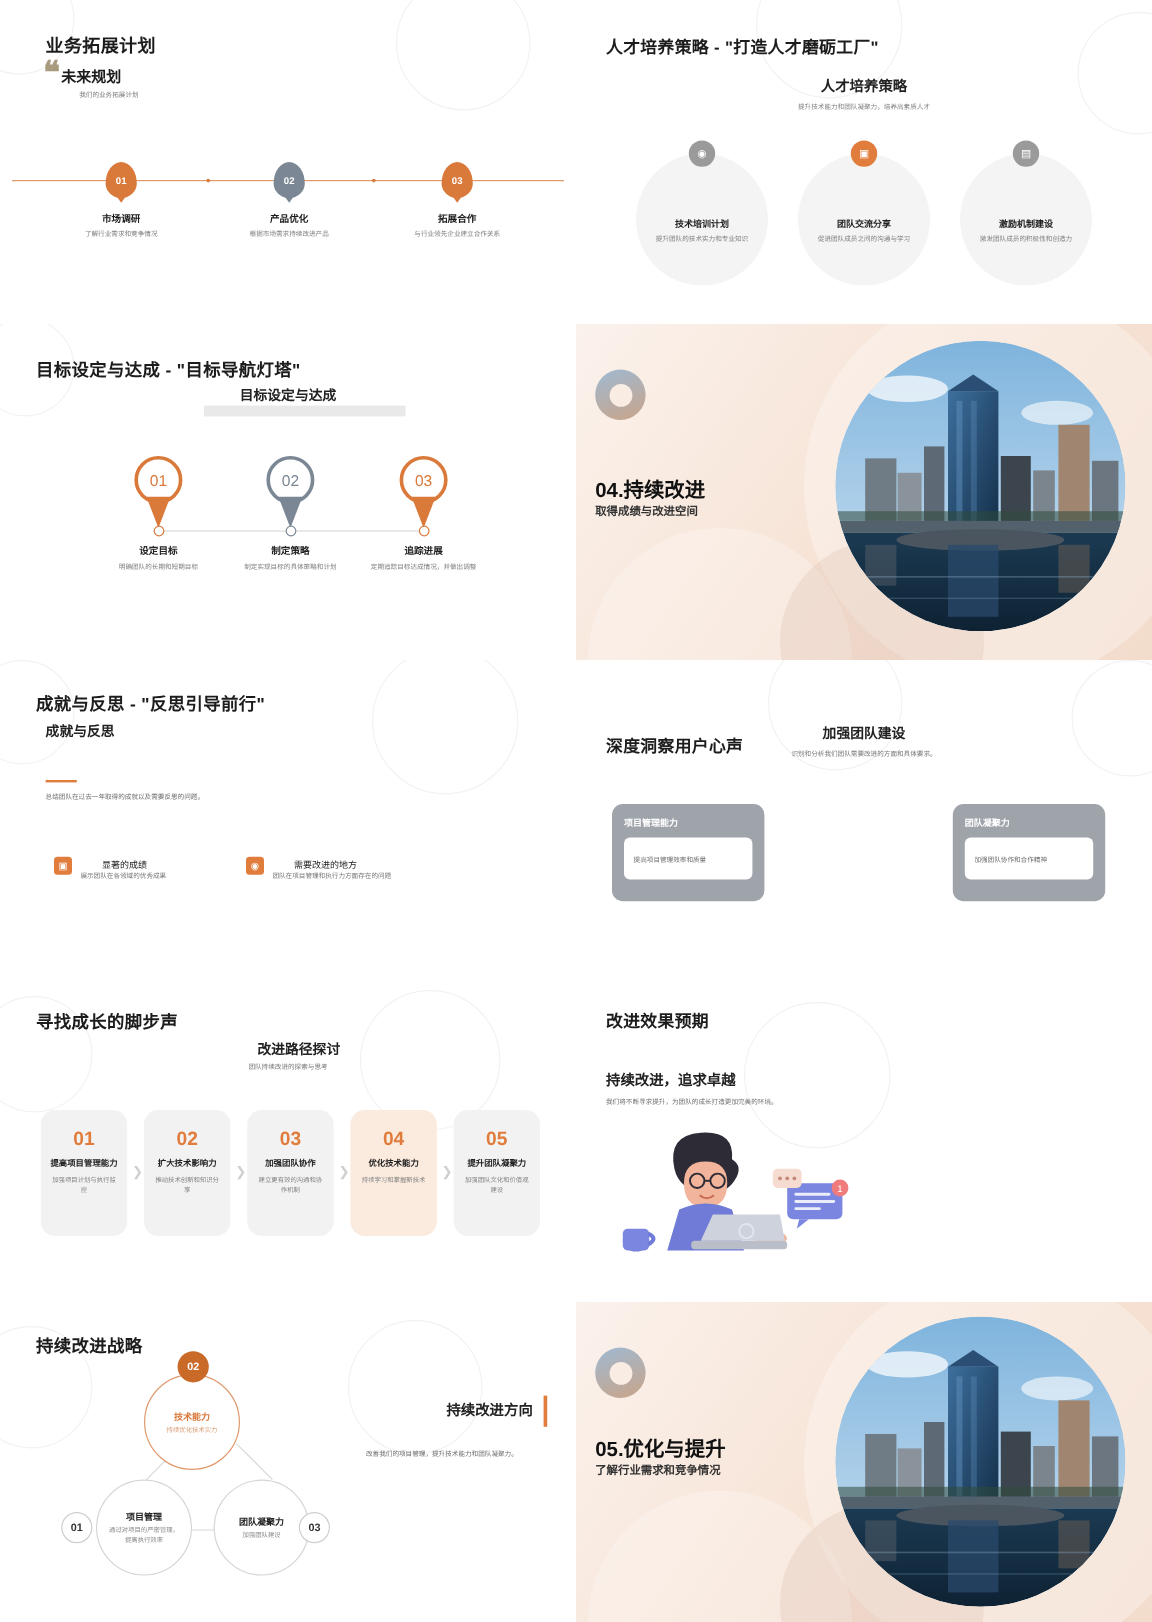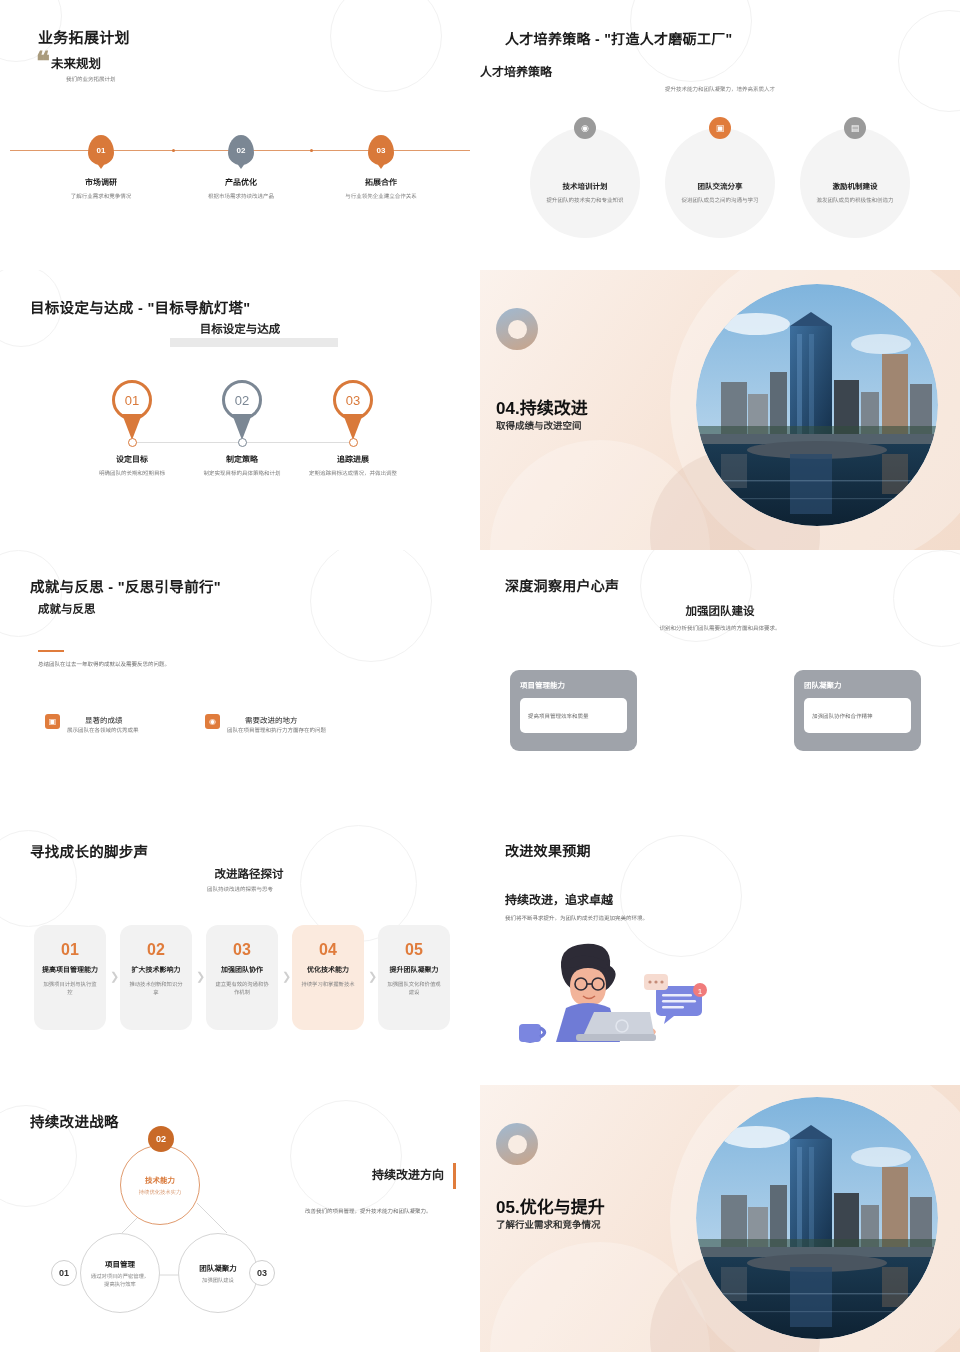--- a/index.html
+++ b/index.html
@@ -20,21 +20,21 @@
   .s1-line{position:absolute;left:10px;top:150px;width:460px;height:1px;background:#e0996a;}
   .s1-dot{position:absolute;width:3px;height:3px;border-radius:50%;background:#d9793a;top:149px;}
   .pin-drop{position:absolute;width:26px;height:30px;border-radius:50% 50% 50% 50%/60% 60% 40% 40%;display:flex;align-items:center;justify-content:center;color:#fff;font-size:8px;font-weight:bold;top:135px;}
   .pin-drop:after{content:"";position:absolute;bottom:-4px;left:50%;transform:translateX(-50%);border-left:5px solid transparent;border-right:5px solid transparent;border-top:7px solid currentColor;}
   .s1-item{position:absolute;text-align:center;width:150px;}
   .s1-item .h{font-size:8px;font-weight:bold;color:#1c1c1c;}
   .s1-item .p{font-size:5.5px;color:#7f7f7f;margin-top:5px;line-height:1.5;}
 
   
   .s2-title{left:505px;top:28px;font-size:14px;}
-  .s2-h{position:absolute;top:62px;width:100%;font-size:12px;font-weight:bold;}
+  .s2-h{position:absolute;top:62px;width:100%;text-align:center;font-size:12px;font-weight:bold;}
   .s2-p{position:absolute;top:85px;width:100%;text-align:center;font-size:5.5px;color:#7f7f7f;}
   .s2-card{position:absolute;width:110px;height:110px;border-radius:50%;background:#f4f4f4;top:128px;display:flex;flex-direction:column;align-items:center;justify-content:center;padding-top:18px;box-sizing:border-box;}
   .s2-ico{position:absolute;width:22px;height:22px;border-radius:50%;top:-11px;left:50%;margin-left:-11px;display:flex;align-items:center;justify-content:center;color:#fff;font-size:9px;}
   .s2-card .h{font-size:7.5px;font-weight:bold;}
   .s2-card .p{font-size:5.5px;color:#7f7f7f;text-align:center;margin-top:5px;line-height:1.55;}
 
   
   .s3-title{left:30px;top:26px;font-size:14.5px;}
   .s3-h{position:absolute;left:0;right:0;top:50px;text-align:center;font-size:11.5px;font-weight:bold;}
   .s3-bar{position:absolute;left:170px;top:68px;width:168px;height:9px;background:#e9e9e9;}
@@ -273,21 +273,21 @@
     <div class="s5-blk" style="left:205px;width:240px;height:30px;">
       <div class="s5-ic">◉</div>
       <div class="h">需要改进的地方</div>
       <div class="p">团队在项目管理和执行力方面存在的问题</div>
     </div>
   </section>
 
   <section class="slide">
     <div class="blob" style="left:160px;top:-20px;width:110px;height:110px;"></div>
     <div class="blob" style="right:-30px;top:0px;width:95px;height:95px;"></div>
-    <div class="s-title s6-title" style="left:25px;">深度洞察用户心声</div>
+    <div class="s-title s6-title" style="left:25px;margin-top:36px;">深度洞察用户心声</div>
     <div class="s6-h">加强团队建设</div>
     <div class="s6-p">识别和分析我们团队需要改进的方面和具体要求。</div>
 
     <div class="s6-card" style="left:30px;background:#9fa3aa;">
       <div class="h">项目管理能力</div>
       <div class="body">
           <span>提高项目管理效率和质量</span>
         </div>
     </div>
     <div class="s6-card" style="left:314px;background:#9fa3aa;">

